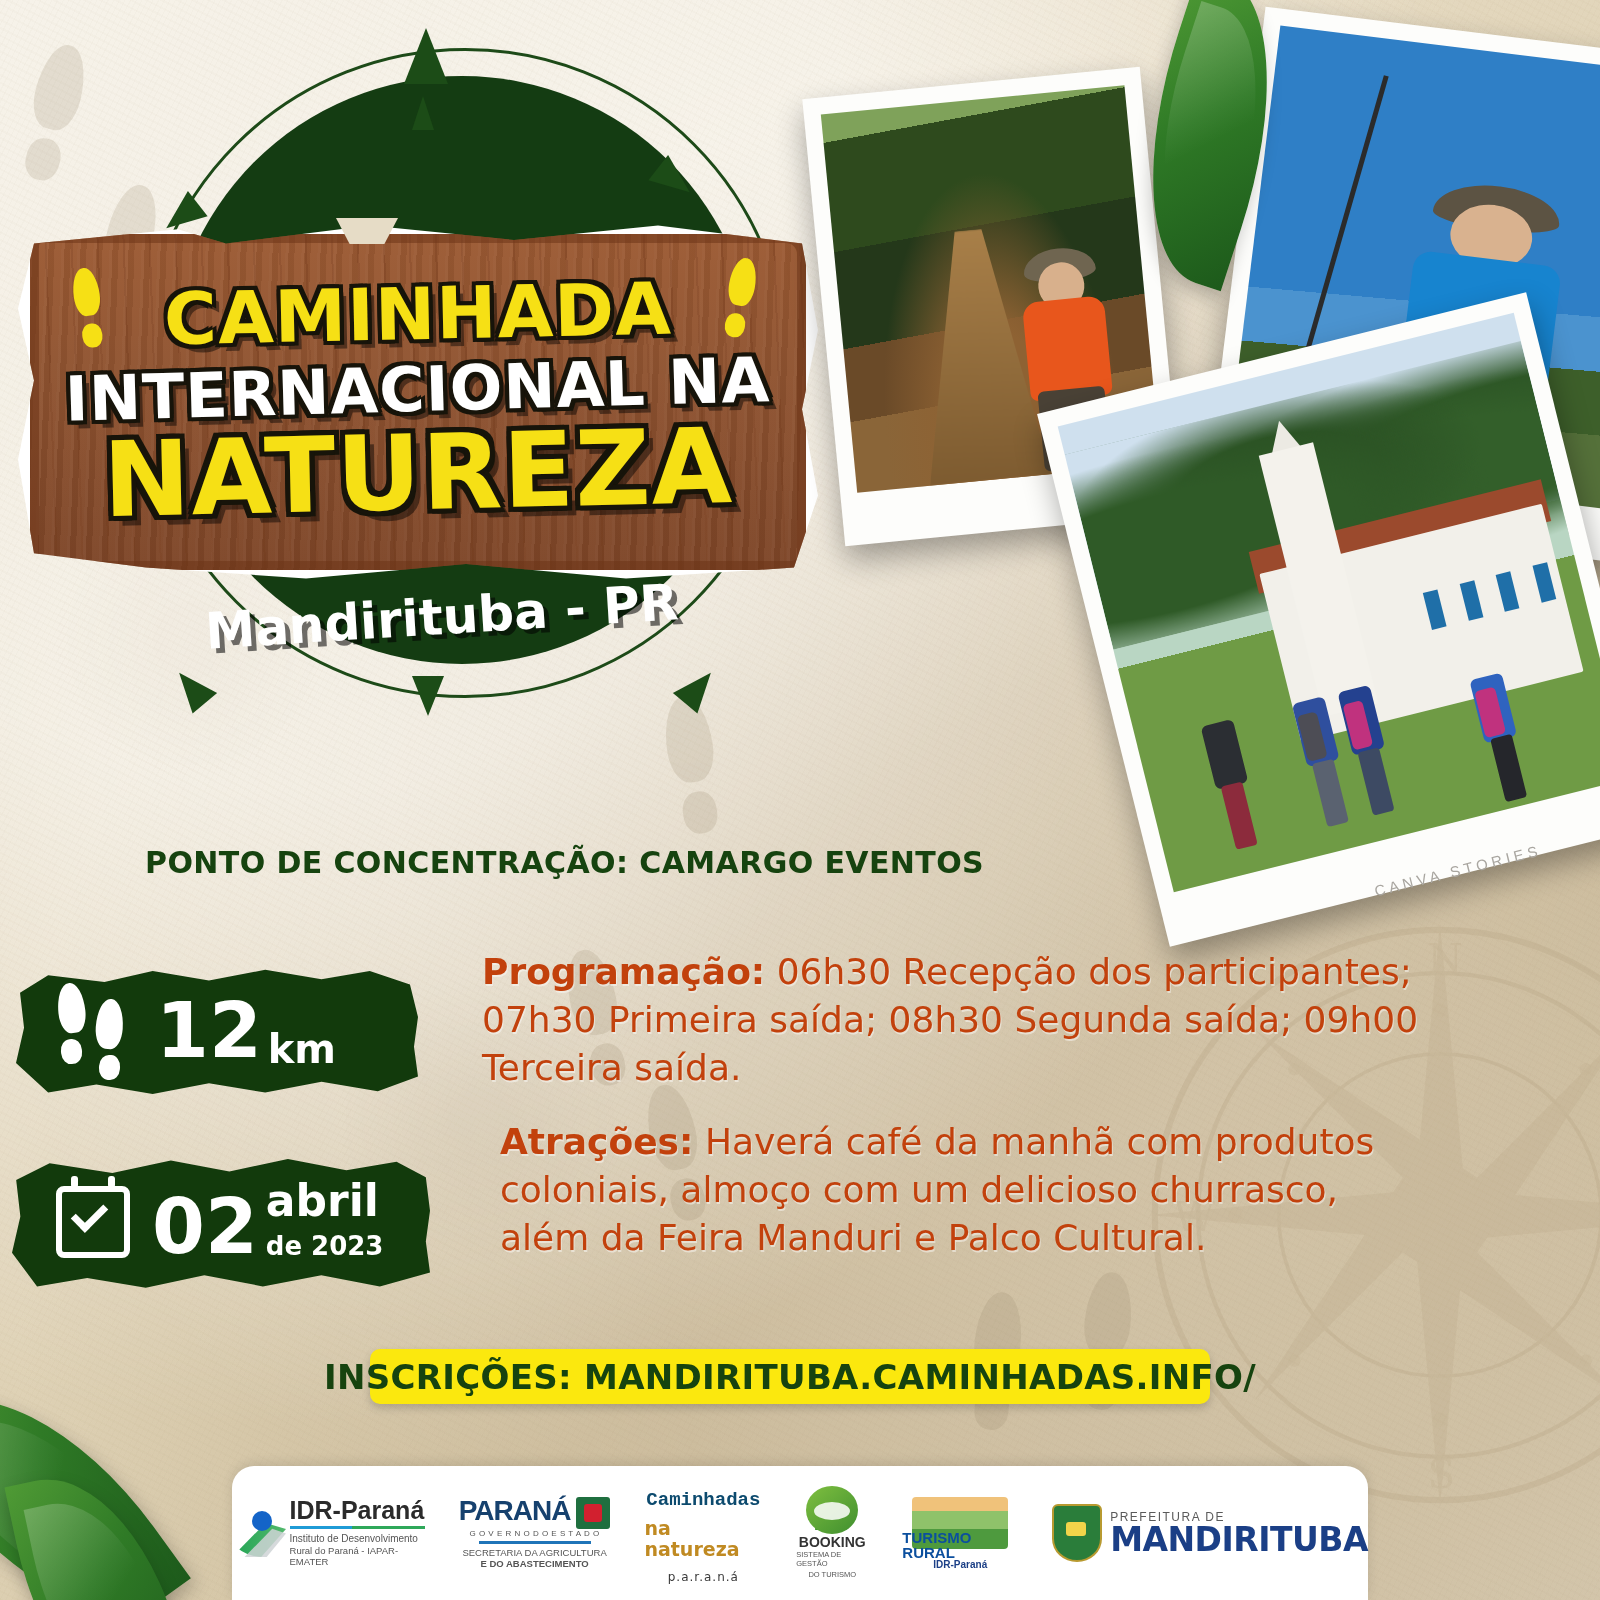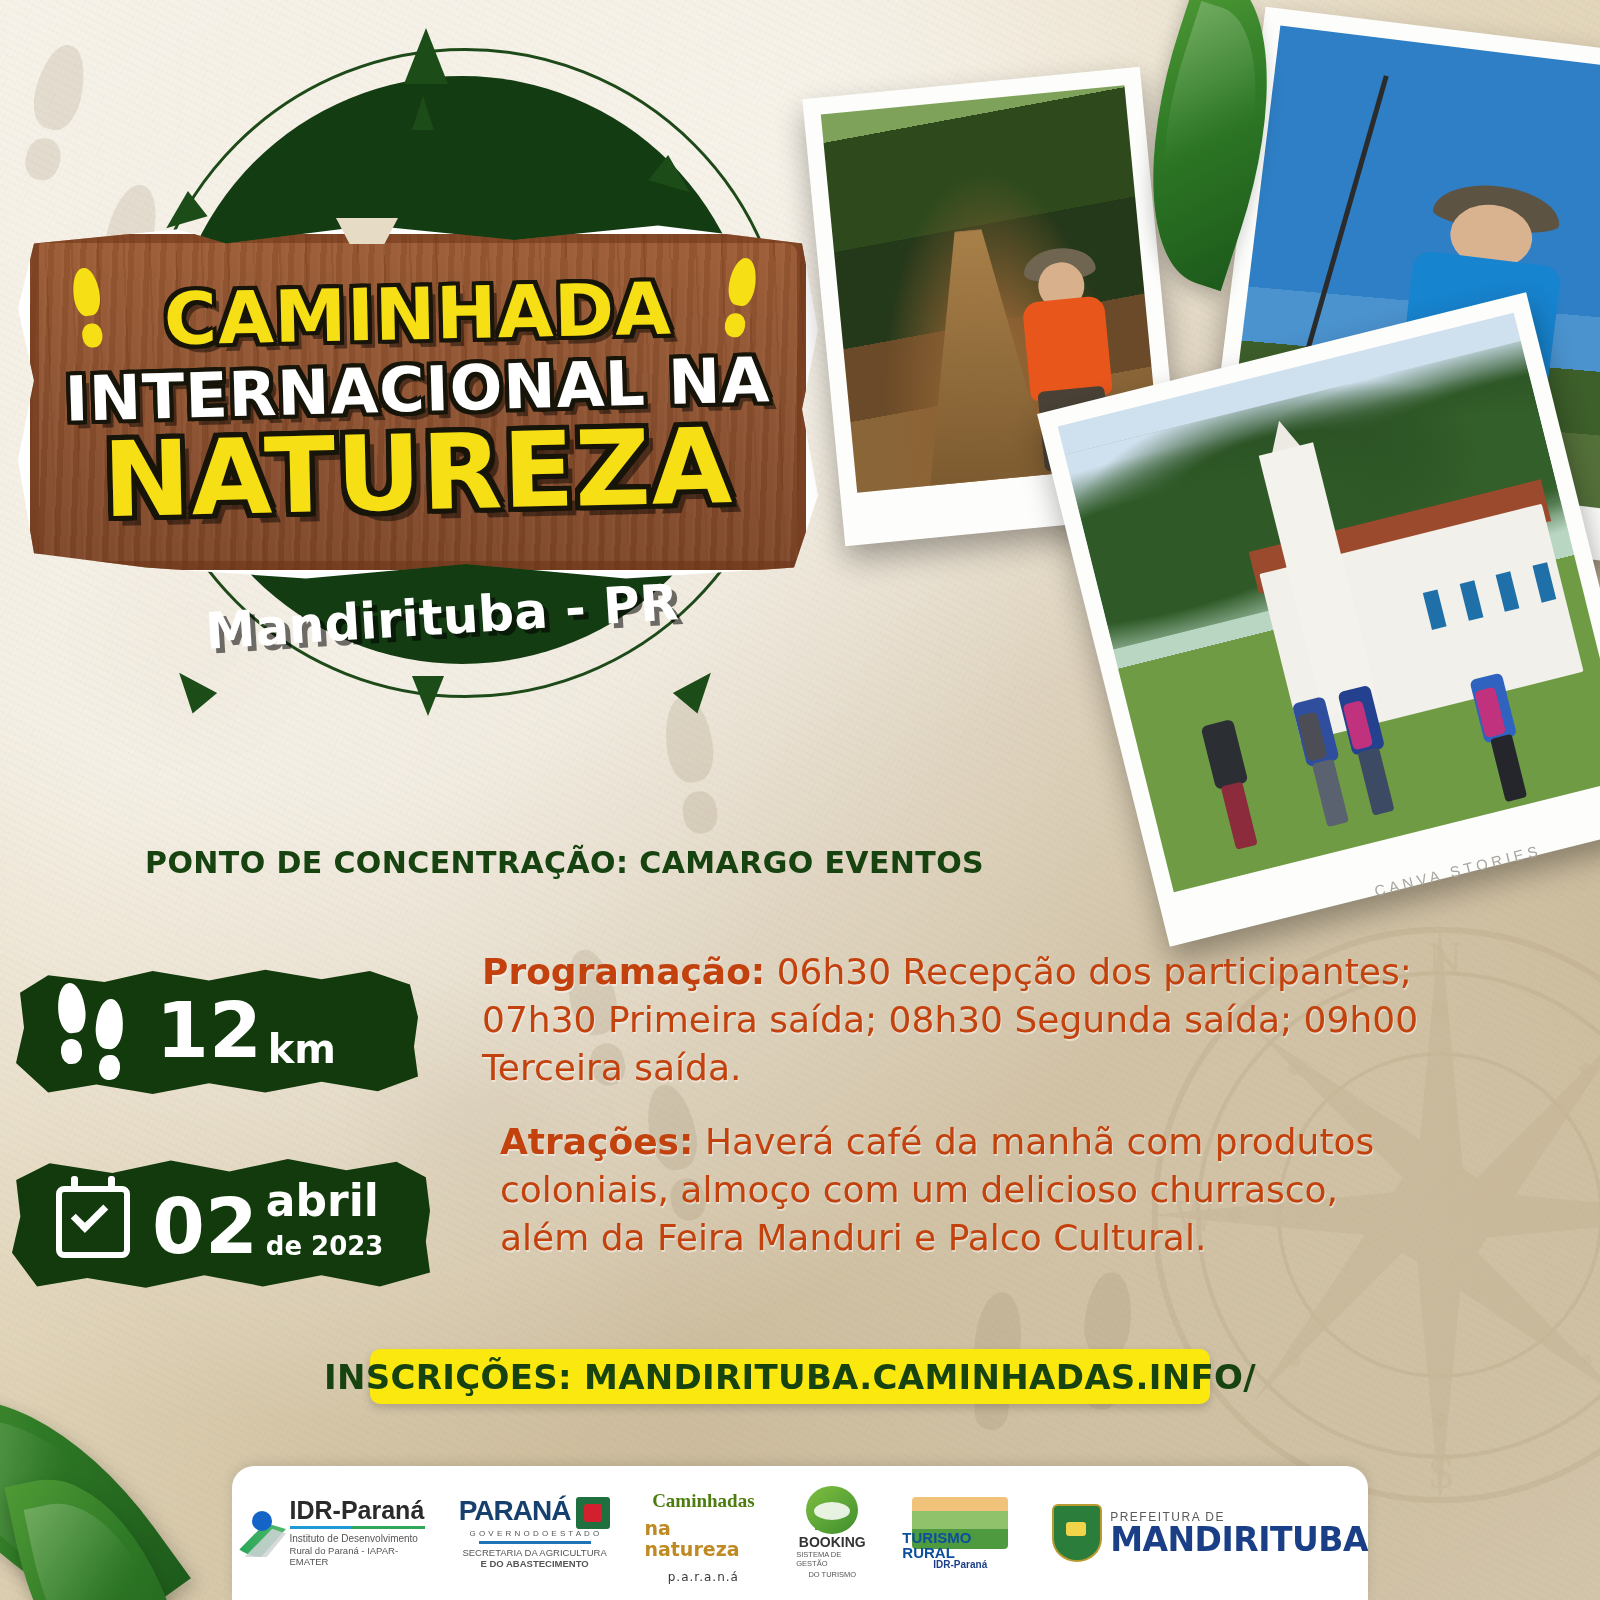--- a/index.html
+++ b/index.html
@@ -239,21 +239,21 @@
   .idr-dot{position:absolute;left:20px;top:2px;width:20px;height:20px;border-radius:50%;background:#1464c8;}
   .idr-s1{position:absolute;left:0;bottom:0;width:54px;height:34px;border-radius:0 0 0 60%;
           background:linear-gradient(90deg,#23a455,#52b86c);clip-path:polygon(0 100%,62% 0,100% 18%,54% 100%);}
   .idr-s2{position:absolute;left:8px;bottom:0;width:46px;height:30px;
           background:#cfd4d6;clip-path:polygon(10% 100%,70% 6%,100% 22%,58% 100%);opacity:.85;}
 
   .pr-flag{width:34px;height:32px;border-radius:3px;background:#1f6f3f;position:relative;overflow:hidden;}
   .pr-flag:after{content:"";position:absolute;left:8px;top:7px;width:18px;height:18px;background:#d2202f;border-radius:3px;}
 
   .cn-wrap{display:flex;flex-direction:column;align-items:center;}
-  .cn1{font-family:Liberation Serif, serif;font-weight:bold;color:#4d7c0f;font-size:19px;line-height:1;margin-top:9px;}
+  .cn1{font-family:Liberation Mono, monospace;font-weight:bold;color:#0c4a6e;font-size:19px;line-height:1;margin-top:9px;}
   .cn2{font-family:"DejaVu Sans",sans-serif;font-weight:bold;color:#c08a22;font-size:19px;line-height:1.1;}
   .cn3{font-family:"DejaVu Sans",sans-serif;color:#3a3a3a;font-size:12px;letter-spacing:1px;margin-top:3px;}
 
   .eco-mark{width:52px;height:48px;border-radius:50%;background:linear-gradient(140deg,#7fbf3f,#3f8f2f);position:relative;}
   .eco-mark:after{content:"";position:absolute;left:8px;top:16px;width:36px;height:18px;background:#fff;border-radius:50%;opacity:.85;}
 
   .tur-mark{width:96px;height:52px;border-radius:4px;overflow:hidden;position:relative;
             background:linear-gradient(180deg,#f0c27a 0 26%, #8fc26a 26% 62%, #4e9a3e 62% 100%);}
 
   .crest{width:46px;height:54px;background:#2a7d3a;border:2px solid #b89a30;border-radius:6px 6px 50% 50%/6px 6px 40% 40%;position:relative;}

